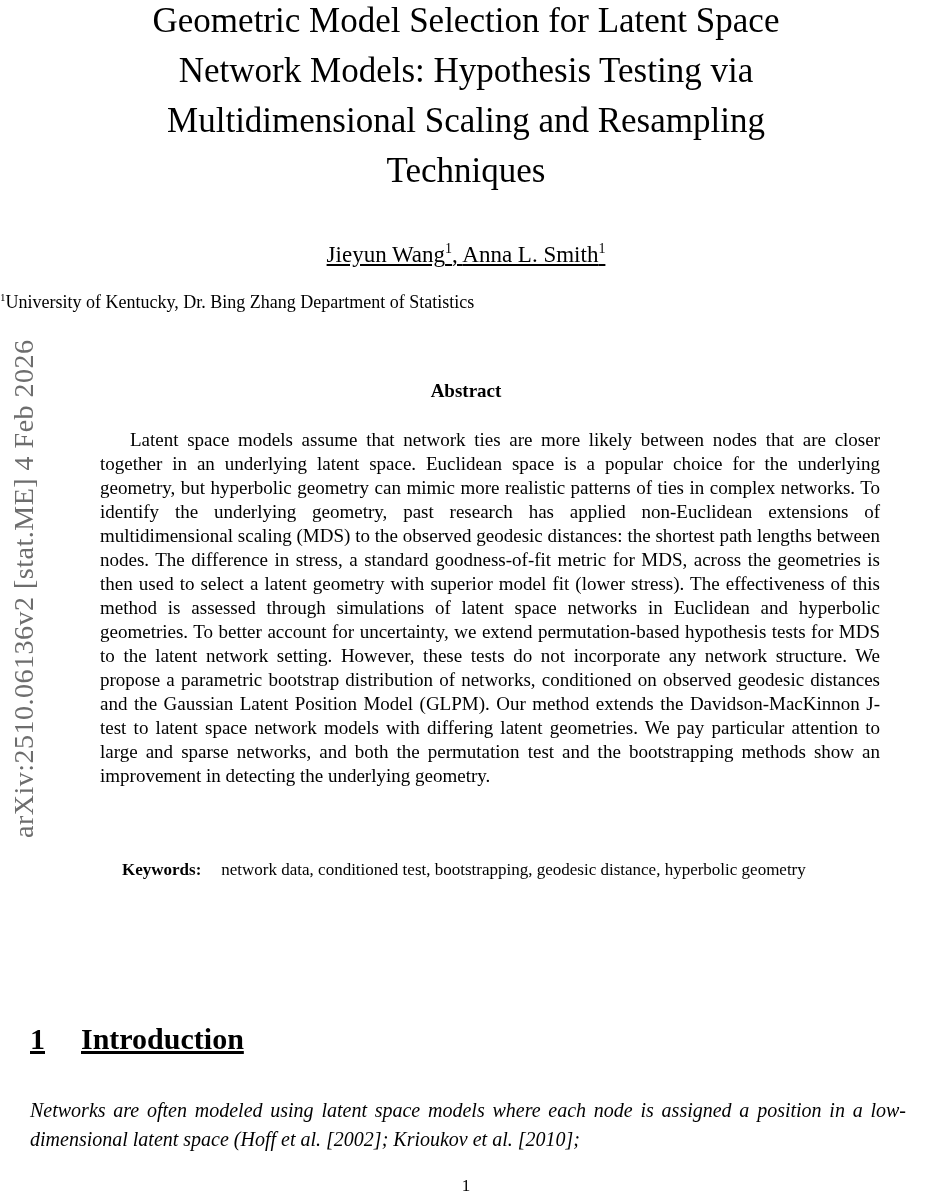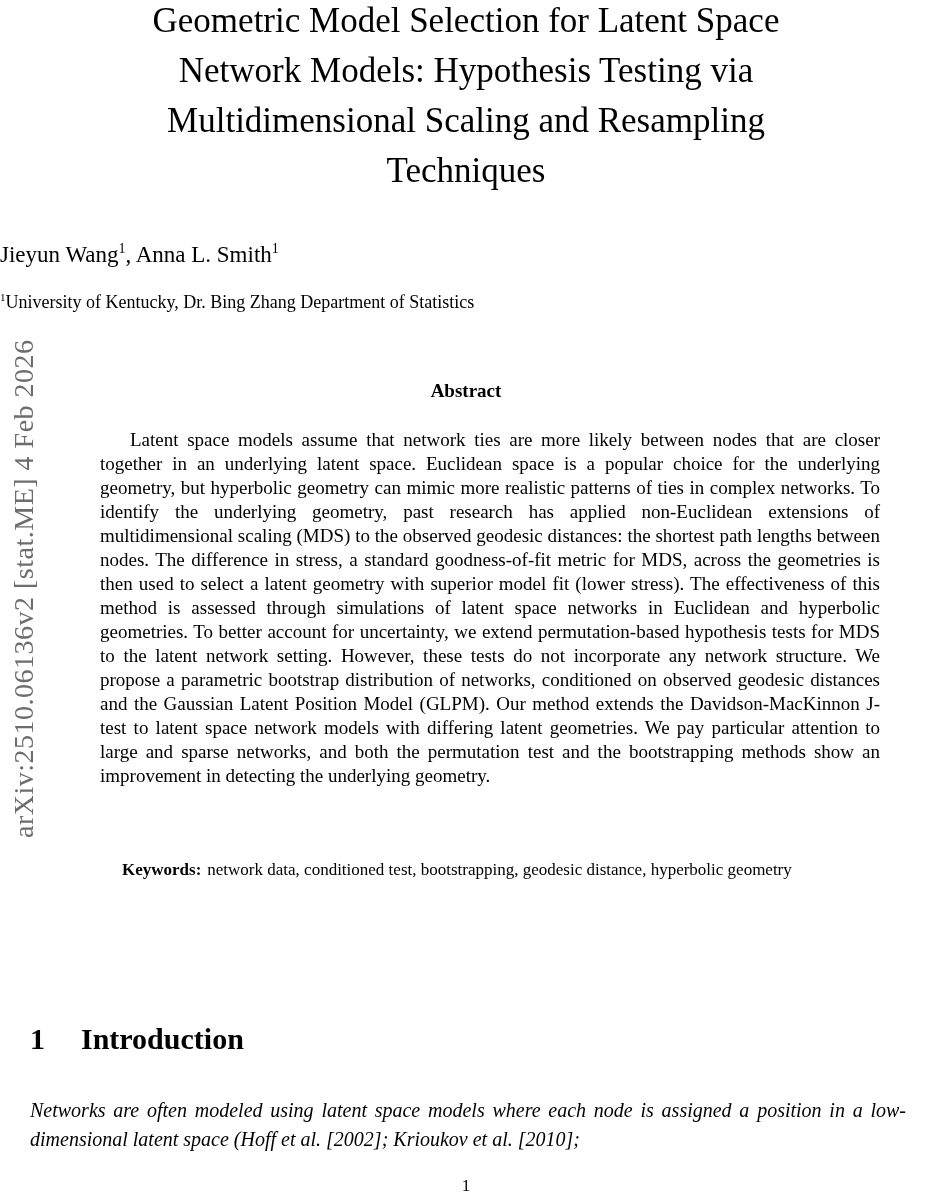--- a/index.html
+++ b/index.html
@@ -32,21 +32,23 @@
     text-align: center;
     font-size: 35px;
     font-weight: 400;
     line-height: 50px;
     white-space: pre-line;
   }
   .authors {
     position: absolute;
     top: 241px;
     left: 0; right: 0;
+    text-align: center;
     font-size: 23px;
+    text-decoration: underline;
   }
   .authors sup { font-size: 14px; }
   .affiliation {
     position: absolute;
     top: 291px;
     left: 0; right: 0;
     text-align: left;
     font-size: 18px;
   }
   .affiliation sup { font-size: 11px; }
@@ -74,28 +76,29 @@
     position: absolute;
     top: 858px;
     left: 92px;
     width: 780px;
     margin: 0;
     font-size: 17px;
     line-height: 24px;
     text-align: justify;
     text-indent: 30px;
   }
-  .kw-label { font-weight: bold; margin-right: 6px; }
+  .kw-label { font-weight: bold; margin-right: 20px; }
   .section-heading {
     position: absolute;
     top: 1022px;
     left: 30px;
     margin: 0;
     font-size: 30px;
     font-weight: bold;
+    text-decoration: underline;
   }
   .section-title { margin-left: 36px; }
   .body-par {
     position: absolute;
     top: 1096px;
     left: 30px;
     width: 876px;
     margin: 0;
     font-size: 20px;
     line-height: 29px;

